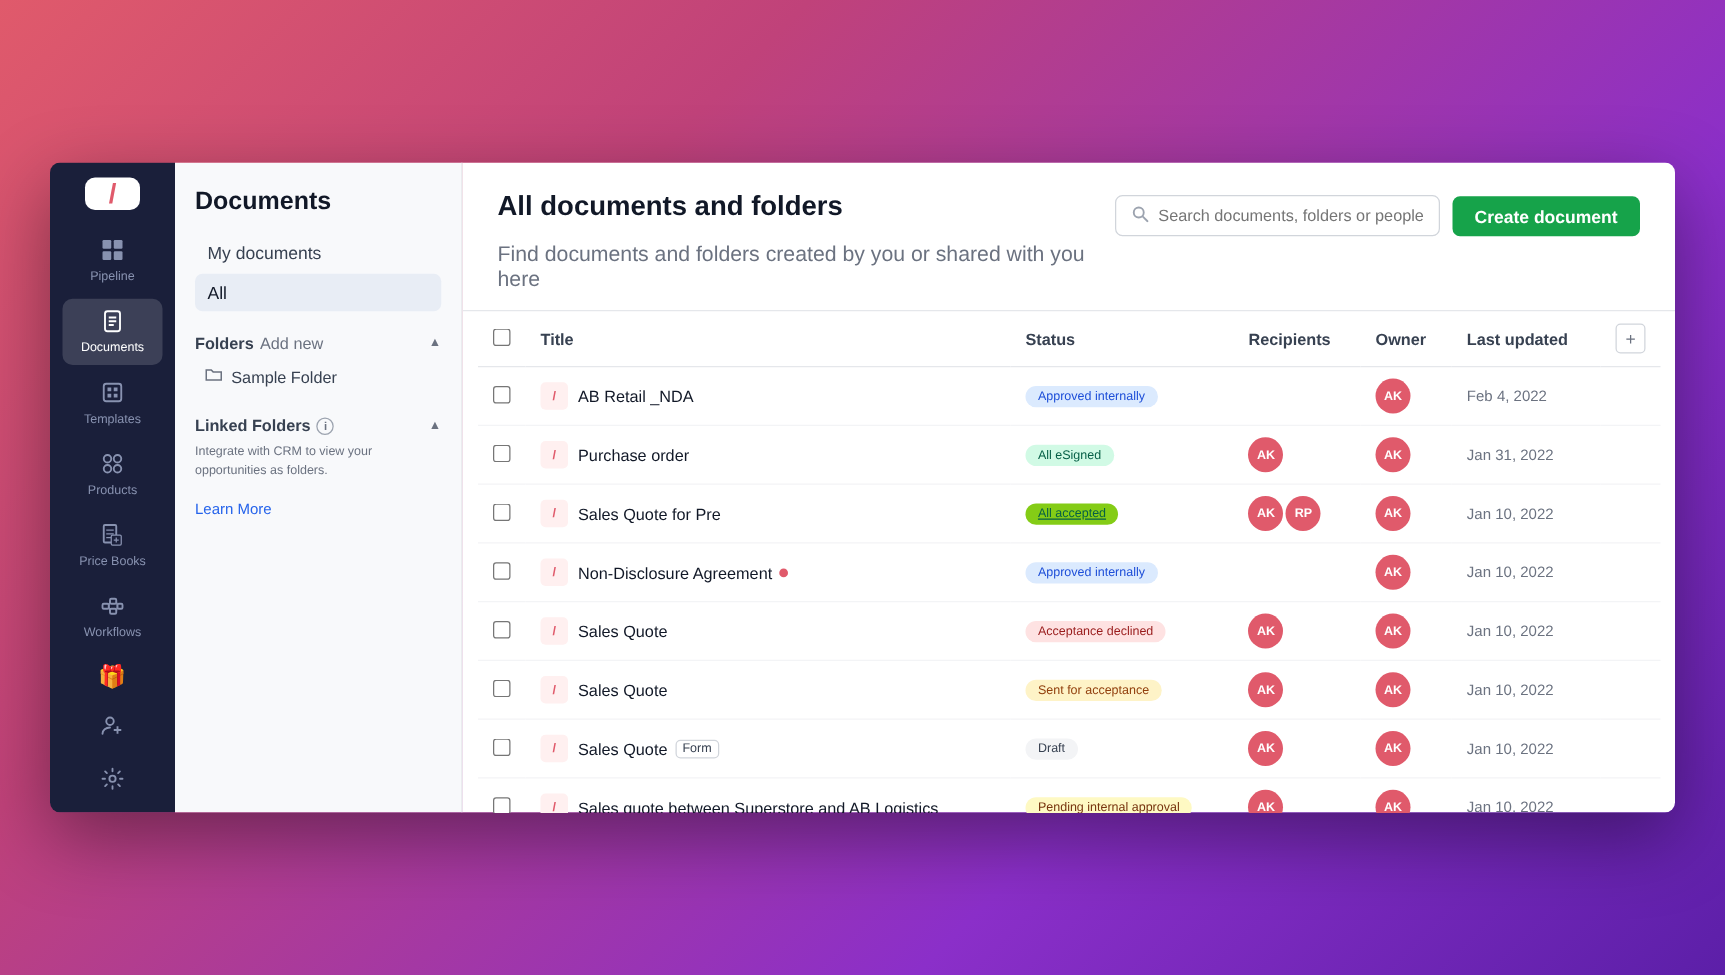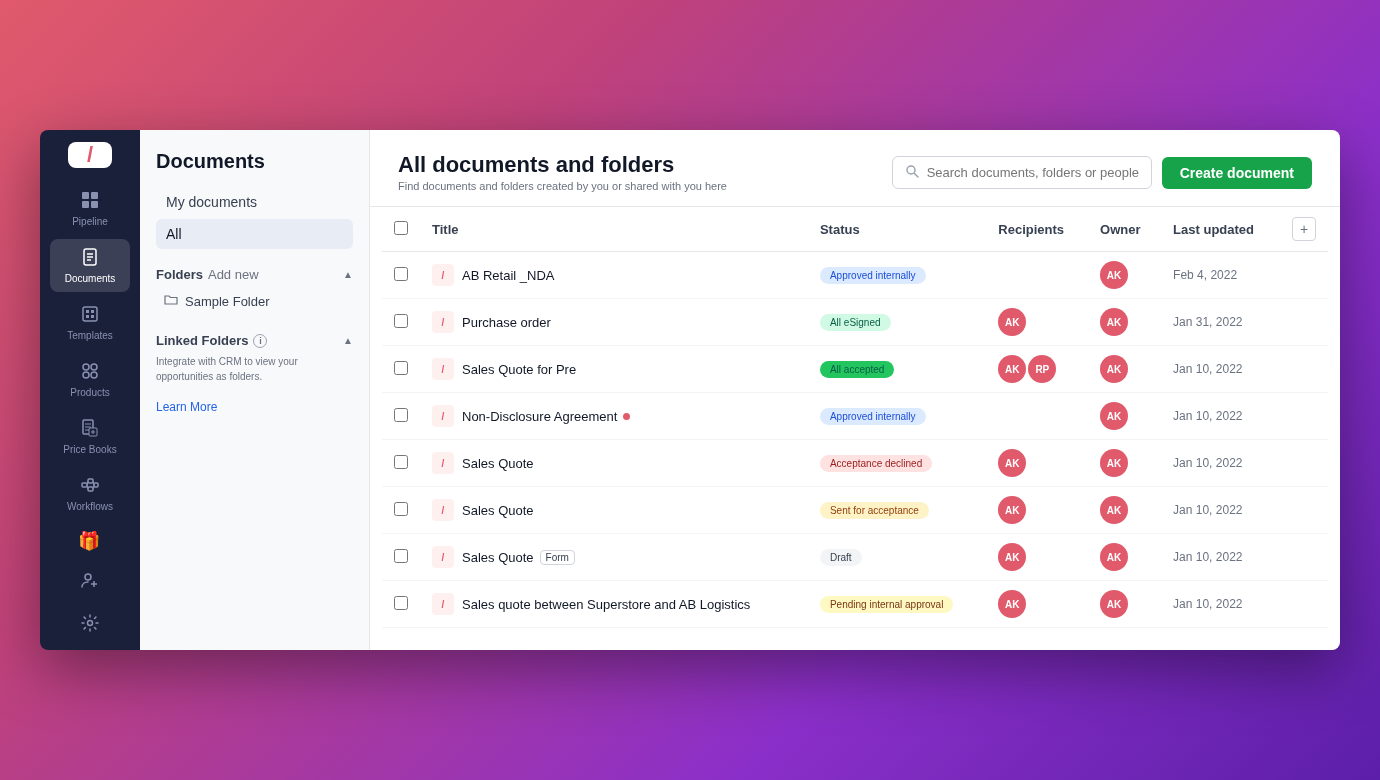--- a/index.html
+++ b/index.html
@@ -177,23 +177,23 @@
       display: flex;
       align-items: flex-start;
       justify-content: space-between;
     }
     .main-title {
       font-size: 22px;
       font-weight: 700;
       color: #111827;
     }
     .main-subtitle {
-      font-size: 11px;
+      font-size: 17px;
       color: #6b7280;
-      margin-top: 2px;
+      margin-top: 16px;
     }
     .header-actions {
       display: flex;
       align-items: center;
       gap: 10px;
       margin-top: 4px;
     }
     .search-bar {
       display: flex;
       align-items: center;
@@ -291,21 +291,21 @@
     .status-badge {
       display: inline-block;
       padding: 3px 10px;
       border-radius: 12px;
       font-size: 10px;
       font-weight: 500;
       white-space: nowrap;
     }
     .status-approved { background: #dbeafe; color: #1d4ed8; }
     .status-esigned { background: #d1fae5; color: #065f46; }
-    .status-accepted { background: #22c55e; color: #065f46; }
+    .status-accepted { background: #84cc16; color: #065f46; text-decoration: underline; }
     .status-declined { background: #fee2e2; color: #991b1b; }
     .status-sent { background: #fef3c7; color: #92400e; }
     .status-draft { background: #f3f4f6; color: #374151; }
     .status-pending { background: #fef9c3; color: #78350f; }
     .avatar {
       width: 28px;
       height: 28px;
       border-radius: 50%;
       background: #e05a6b;
       color: white;

